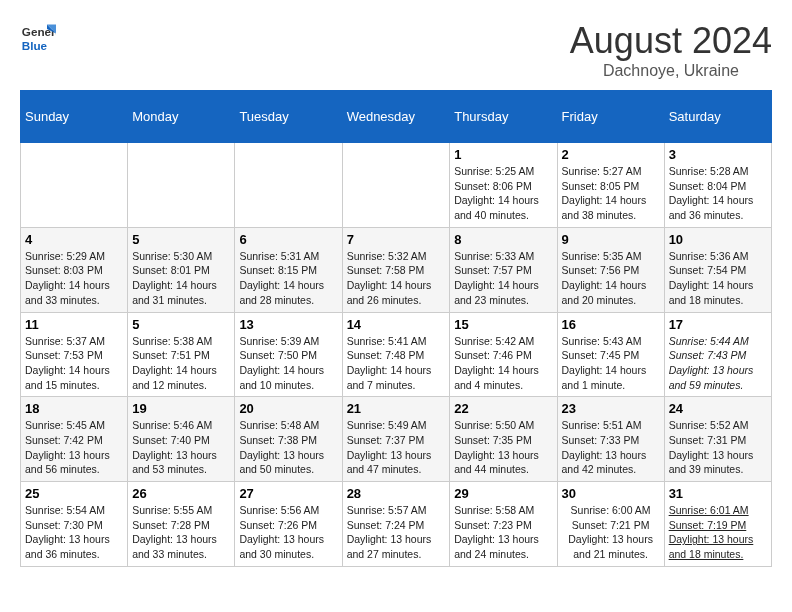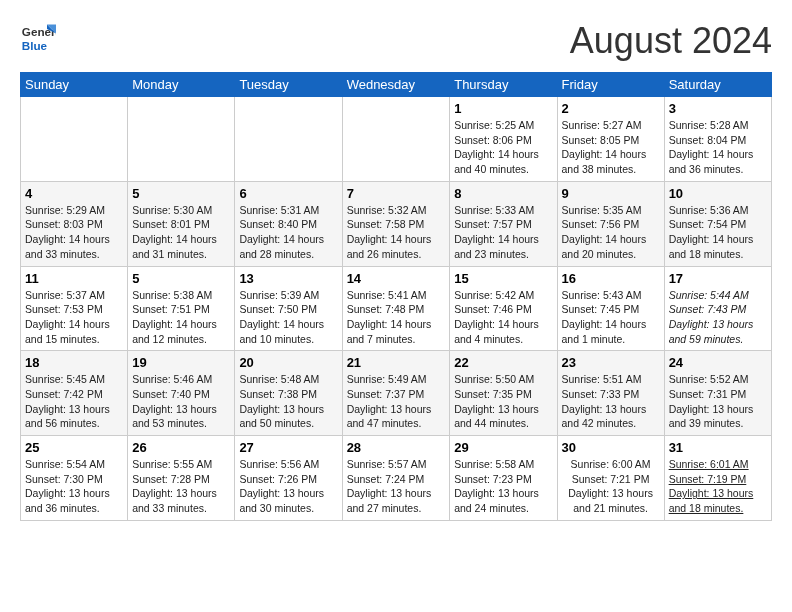--- a/index.html
+++ b/index.html
@@ -38,21 +38,21 @@
       color: #555;
     }
     table {
       width: 100%;
       border-collapse: collapse;
       font-size: 11px;
     }
     thead tr th {
       background: #1565c0;
       color: #fff;
-      padding: 4px 4px;
+      padding: 18px 4px;
       text-align: left;
       font-size: 13px;
       font-weight: normal;
       border: 1px solid #1565c0;
     }
     tbody tr td {
       border: 1px solid #ccc;
       vertical-align: top;
       padding: 4px;
       width: 108px;
@@ -86,20 +86,21 @@
   <div class="logo">
     <svg class="logo-icon" viewBox="0 0 40 40">
       <text x="2" y="18" font-size="13" font-weight="bold" fill="#333" font-family="Arial">General</text>
       <text x="2" y="33" font-size="13" font-weight="bold" fill="#1565c0" font-family="Arial">Blue</text>
       <polygon points="30,5 40,15 30,10" fill="#1565c0"></polygon>
       <polygon points="30,5 40,5 40,15" fill="#4a90d9"></polygon>
     </svg>
   </div>
   <div class="title-block">
     <div class="month-year">August 2024</div>
+    <div class="location">Dachnoye, Ukraine</div>
   </div>
 </div>
 
 <table>
   <thead>
     <tr id="thead-row">
         <th>Sunday</th>
         <th>Monday</th>
         <th>Tuesday</th>
         <th>Wednesday</th>
@@ -142,21 +143,21 @@
         </td>
         <td>
           <span class="day-num">5</span>
           <div class="day-info" style="white-space: pre-line;">Sunrise: 5:30 AM
 Sunset: 8:01 PM
 Daylight: 14 hours and 31 minutes.</div>
         </td>
         <td>
           <span class="day-num">6</span>
           <div class="day-info" style="white-space: pre-line;">Sunrise: 5:31 AM
-Sunset: 8:40 PM
+Sunset: 8:15 PM
 Daylight: 14 hours and 28 minutes.</div>
         </td>
         <td>
           <span class="day-num">7</span>
           <div class="day-info" style="white-space: pre-line;">Sunrise: 5:32 AM
 Sunset: 7:58 PM
 Daylight: 14 hours and 26 minutes.</div>
         </td>
         <td>
           <span class="day-num">8</span>

